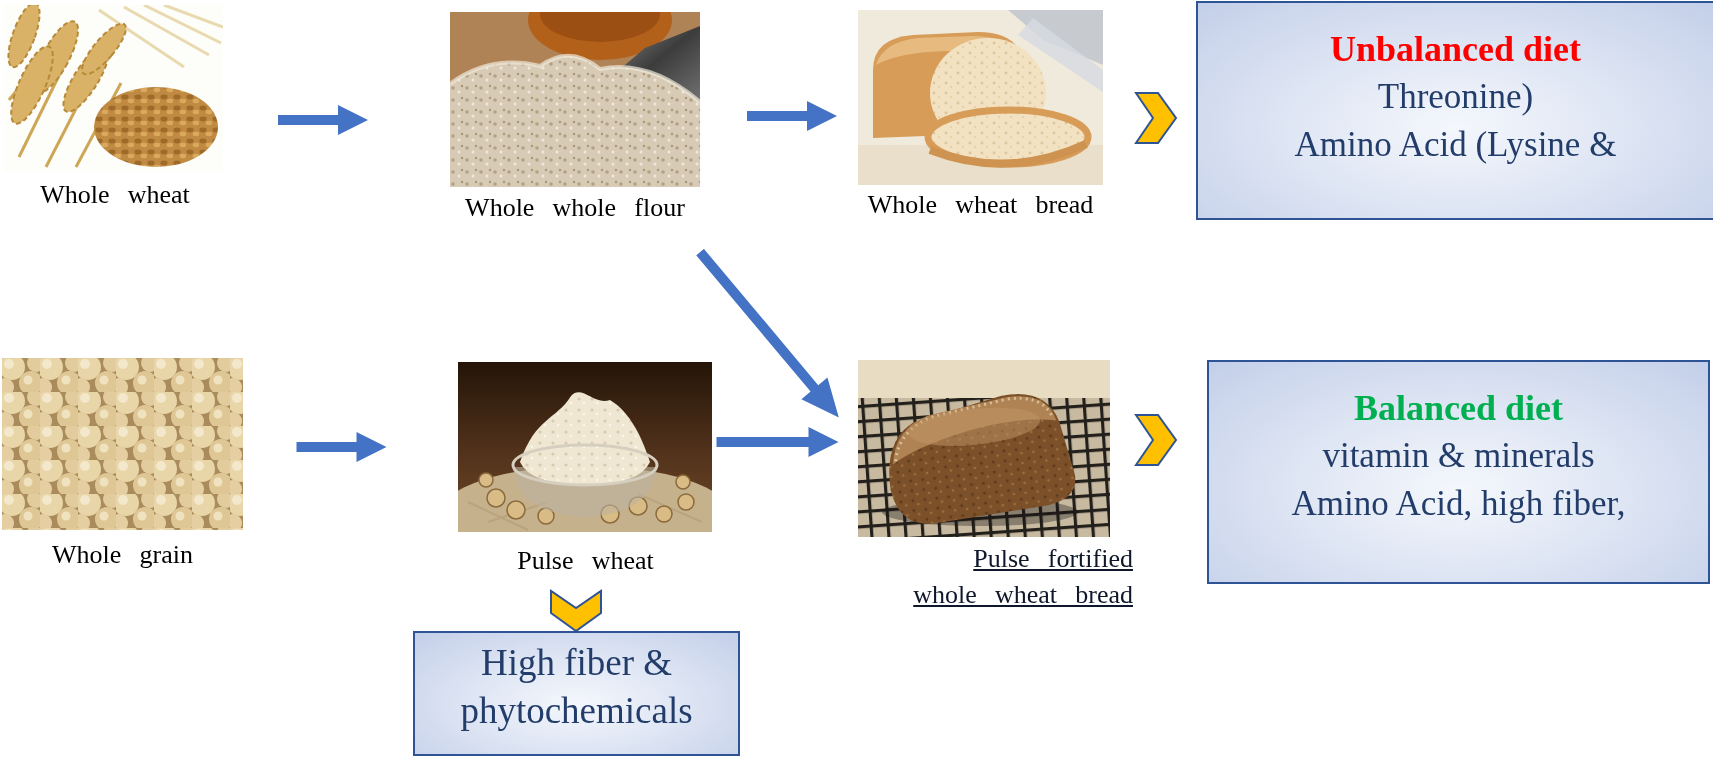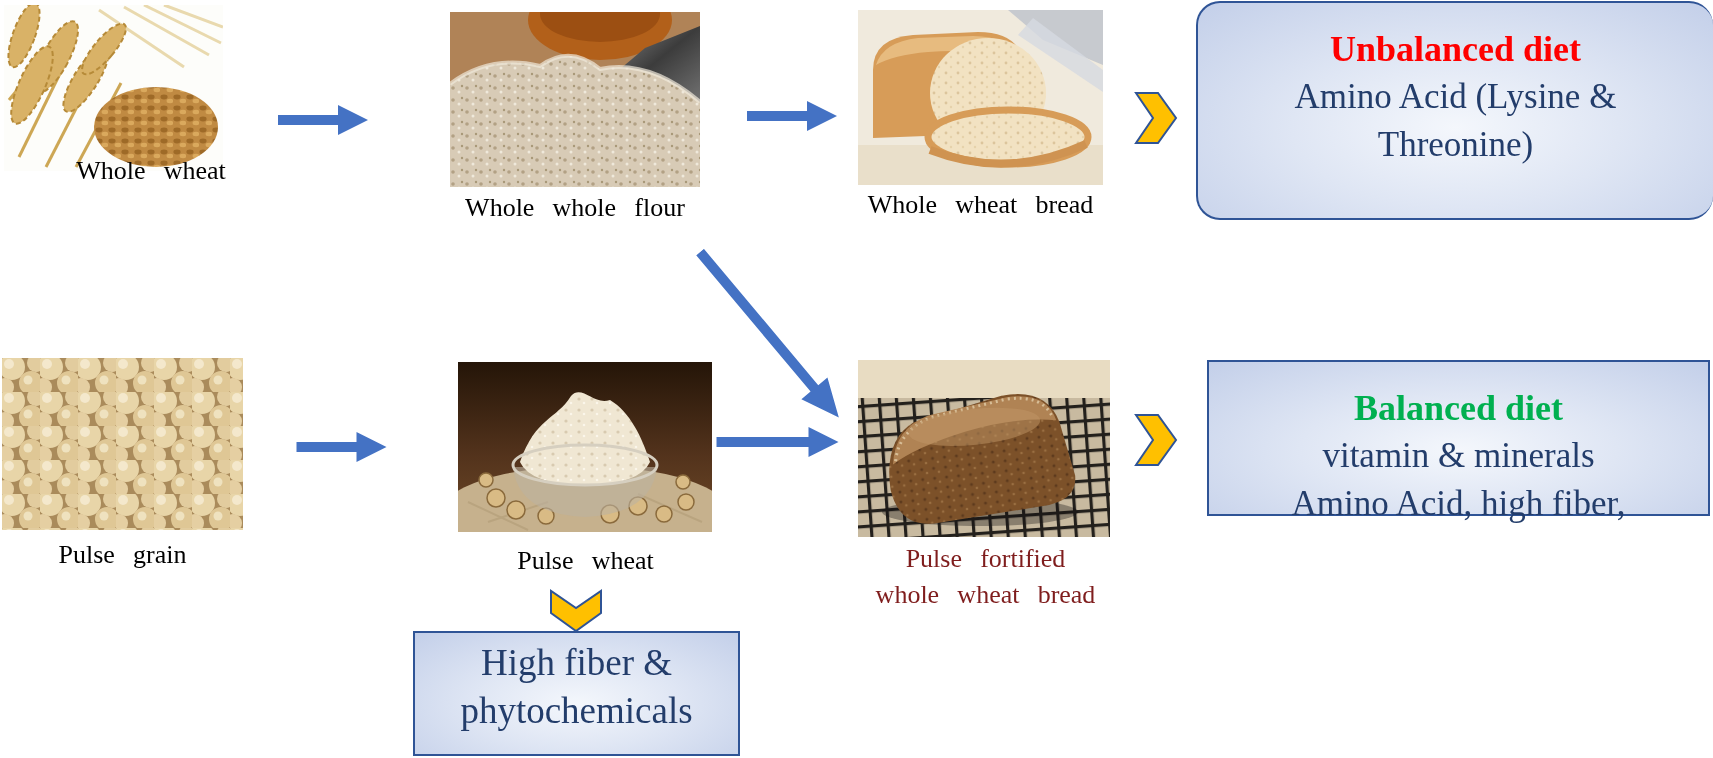--- a/index.html
+++ b/index.html
@@ -14,21 +14,21 @@
      background:radial-gradient(ellipse at 50% 58%, #f4f7fc 0%, #dfe6f4 45%, #c3cfe9 100%);
      color:#233D6B;}
   .box-title{font-weight:bold;font-size:36px;line-height:48px;}
   .box-line{font-size:35px;line-height:48px;}
   .unbalanced{border-right:none;padding-top:22px;}
   .balanced{padding-top:22px;}
   .callout-box{padding-top:6px;}
   .callout-box .box-line{font-size:37px;line-height:48px;}
   .title-red{color:#FF0000;}
   .title-green{color:#00B050;}
-  .bread2-label{position:absolute;color:#7f1d1d;font-size:26px;text-align:center;word-spacing:0.45em;line-height:36px;}
+  .bread2-label{position:absolute;color:#0f172a;font-size:26px;text-align:right;word-spacing:0.45em;line-height:36px;text-decoration:underline;}
 </style>
 </head>
 <body>
 
 <div class="canvas">
 
   <div class="photo" style="left:4px;top:5px;width:219px;height:166px;">
     <svg viewBox="0 0 219 166" preserveAspectRatio="none">
       <rect width="219" height="166" fill="#fdfdfa"></rect>
       <defs>
@@ -53,21 +53,21 @@
       <g fill="#d9b267" stroke="#b68a38" stroke-width="2" stroke-dasharray="5 3">
         <ellipse cx="52" cy="52" rx="13" ry="40" transform="rotate(28 52 52)"></ellipse>
         <ellipse cx="28" cy="80" rx="13" ry="42" transform="rotate(24 28 80)"></ellipse>
         <ellipse cx="82" cy="74" rx="12" ry="38" transform="rotate(32 82 74)"></ellipse>
         <ellipse cx="20" cy="30" rx="11" ry="34" transform="rotate(20 20 30)"></ellipse>
         <ellipse cx="100" cy="44" rx="10" ry="32" transform="rotate(40 100 44)"></ellipse>
       </g>
       <ellipse cx="152" cy="122" rx="62" ry="40" fill="url(#grainp)"></ellipse>
     </svg>
   </div>
-  <div class="label" style="left:0px;top:156px;width:230px;padding-left:36px;">Whole wheat</div>
+  <div class="label" style="left:0px;top:180px;width:230px;">Whole wheat</div>
 
   <div class="arrow" style="left:278px;top:101px;width:92px;height:38px;">
     <svg viewBox="0 0 92 38">
         <polygon points="0,14 60,14 60,4 90,19 60,34 60,24 0,24" fill="#4472C4"></polygon>
       </svg>
   </div>
 
   <div class="photo" style="left:450px;top:12px;width:250px;height:175px;">
     <svg viewBox="0 0 250 175" preserveAspectRatio="none">
       <defs>
@@ -120,24 +120,24 @@
     </svg>
   </div>
   <div class="label" style="left:843px;top:190px;width:275px;">Whole wheat bread</div>
 
   <div class="arrow" style="left:1127px;top:90px;width:52px;height:56px;">
     <svg viewBox="0 0 52 56">
         <polygon points="9,3 31,3 49,28 31,53 9,53 26,28" fill="#FFC000" stroke="#2F5496" stroke-width="2"></polygon>
       </svg>
   </div>
 
-  <div class="outcome-box unbalanced" style="left:1196px;top:1px;width:517px;height:219px;border-radius:24px;">
+  <div class="outcome-box unbalanced" style="left:1196px;top:1px;width:517px;height:219px;">
     <div class="box-title title-red">Unbalanced diet</div>
+    <div class="box-line">Threonine)</div>
     <div class="box-line">Amino Acid (Lysine &amp;</div>
-    <div class="box-line">Threonine)</div>
   </div>
 
   <div class="arrow" style="left:700px;top:233px;width:218px;height:38px;transform:rotate(50deg);transform-origin:0 19px;">
     <svg viewBox="0 0 218 38">
         <polygon points="0,14 178,14 178,2 216,19 178,36 178,24 0,24" fill="#4472C4"></polygon>
       </svg>
   </div>
 
   <div class="photo" style="left:2px;top:358px;width:241px;height:172px;">
     <svg viewBox="0 0 241 172" preserveAspectRatio="none">
@@ -148,21 +148,21 @@
           <circle cx="7" cy="6" r="5" fill="#f4e8cc"></circle>
           <circle cx="29" cy="25" r="12" fill="#dfc795"></circle>
           <circle cx="26" cy="22" r="4.5" fill="#efe2bf"></circle>
           <circle cx="34" cy="5" r="9" fill="#e2cc9e"></circle>
           <circle cx="3" cy="29" r="9" fill="#e5cfa2"></circle>
         </pattern>
       </defs>
       <rect width="241" height="172" fill="url(#peas)"></rect>
     </svg>
   </div>
-  <div class="label" style="left:0px;top:540px;width:245px;">Pulse grain</div>
+  <div class="label" style="left:0px;top:540px;width:245px;">Whole grain</div>
 
   <div class="arrow" style="left:296px;top:428px;width:93px;height:38px;">
     <svg viewBox="0 0 92 38">
         <polygon points="0,14 60,14 60,4 90,19 60,34 60,24 0,24" fill="#4472C4"></polygon>
       </svg>
   </div>
 
   <div class="photo" style="left:458px;top:362px;width:254px;height:170px;">
     <svg viewBox="0 0 254 170" preserveAspectRatio="none">
       <defs>
@@ -237,21 +237,21 @@
     <div>Pulse fortified</div>
     <div>whole wheat bread</div>
   </div>
 
   <div class="arrow" style="left:1127px;top:412px;width:52px;height:56px;">
     <svg viewBox="0 0 52 56">
         <polygon points="9,3 31,3 49,28 31,53 9,53 26,28" fill="#FFC000" stroke="#2F5496" stroke-width="2"></polygon>
       </svg>
   </div>
 
-  <div class="outcome-box balanced" style="left:1207px;top:360px;width:503px;height:156px;">
+  <div class="outcome-box balanced" style="left:1207px;top:360px;width:503px;height:224px;">
     <div class="box-title title-green">Balanced diet</div>
     <div class="box-line">vitamin &amp; minerals</div>
     <div class="box-line">Amino Acid, high fiber,</div>
   </div>
 
   <div class="arrow" style="left:548px;top:582px;width:56px;height:52px;">
     <svg viewBox="0 0 56 52">
         <polygon points="3,9 3,31 28,49 53,31 53,9 28,26" fill="#FFC000" stroke="#2F5496" stroke-width="2"></polygon>
       </svg>
   </div>

